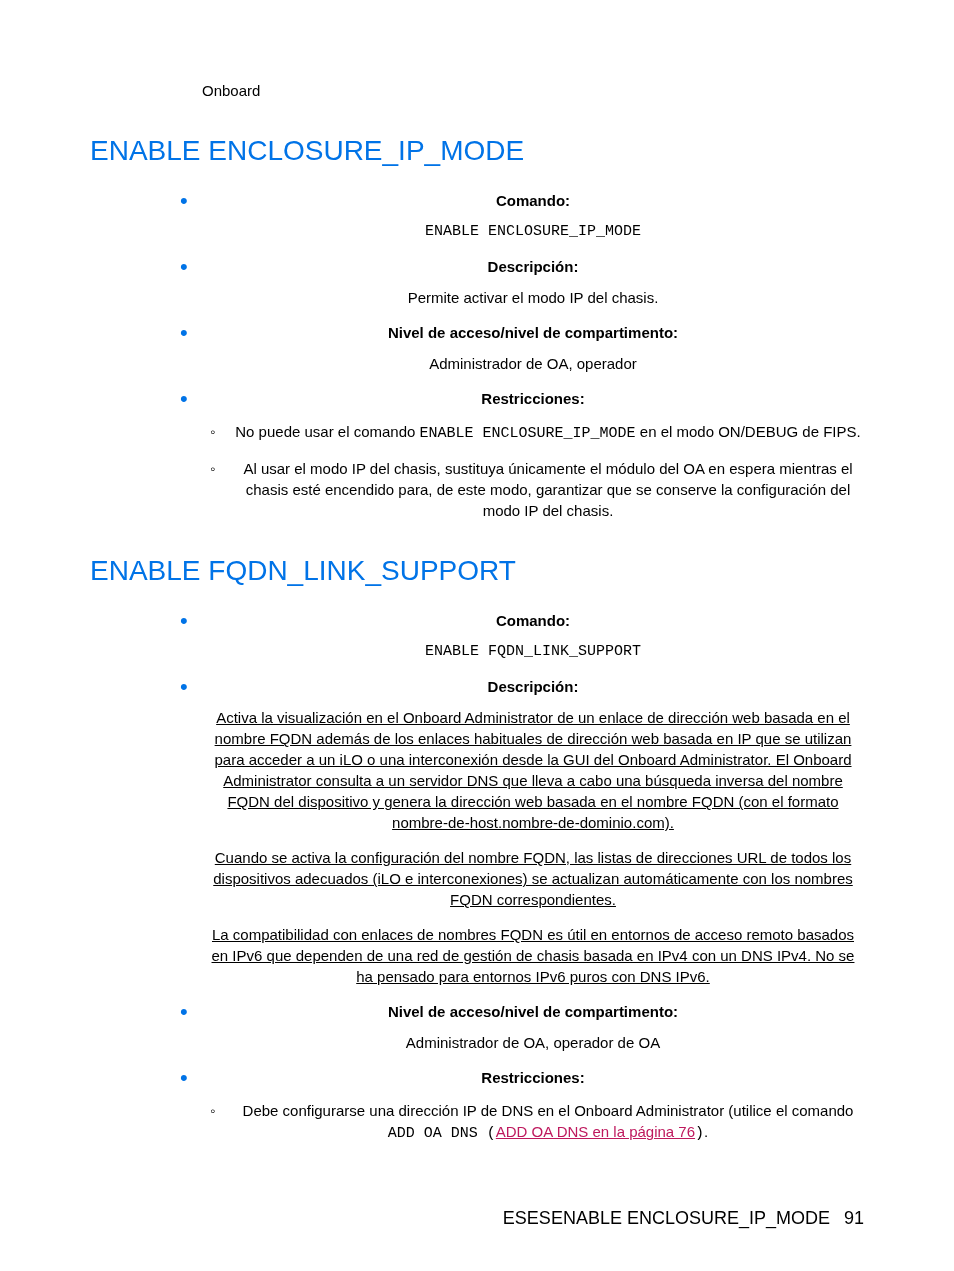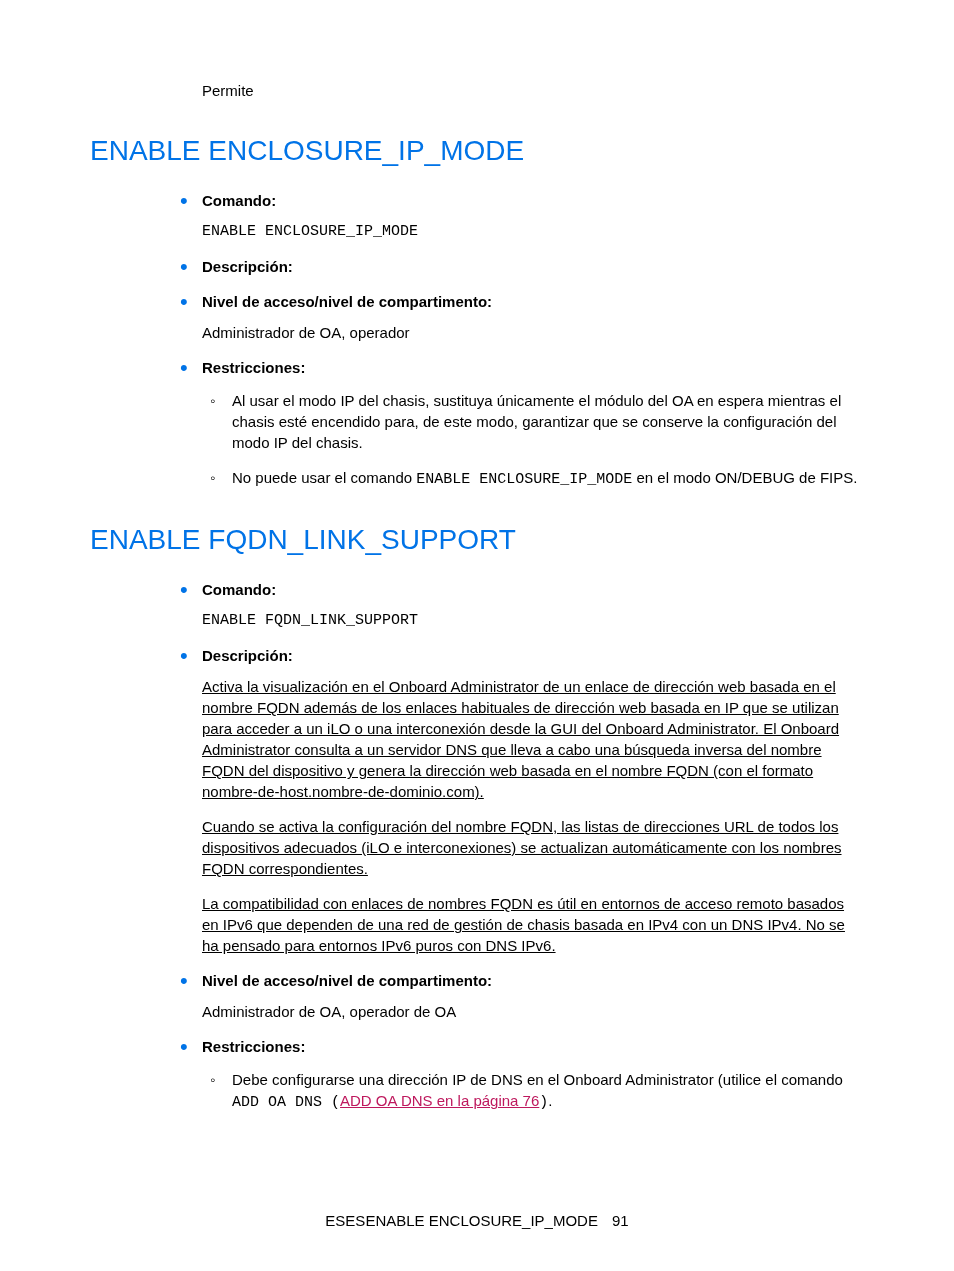--- a/index.html
+++ b/index.html
@@ -26,20 +26,21 @@
     }
     ul.bulleted {
       list-style: none;
       padding: 0;
       margin: 0 0 0 82px;
     }
     ul.bulleted > li {
       position: relative;
       padding-left: 30px;
       margin-bottom: 14px;
+      text-align: center;
     }
     ul.bulleted > li::before {
       content: "•";
       color: #0073e7;
       font-size: 22px;
       position: absolute;
       left: 8px;
       top: -4px;
     }
     ul.sub {
@@ -78,58 +79,59 @@
     .link {
       color: #be185d;
       text-decoration: underline;
     }
     .footer {
       position: absolute;
       bottom: 40px;
       left: 90px;
       right: 90px;
       display: flex;
-      justify-content: center;
-      font-size: 15px;
+      justify-content: flex-end;
+      font-size: 18px;
     }
     .footer-right {
       display: flex;
       gap: 14px;
     }
     .section {
       margin-bottom: 30px;
     }
   </style>
 </head>
 <body>
 
-<div class="orphan">Permite</div>
+<div class="orphan">Onboard</div>
 
 <div class="section">
   <h1 class="h1">ENABLE ENCLOSURE_IP_MODE</h1>
   <ul class="bulleted">
     <li>
       <span class="label">Comando:</span>
       <div class="body code">ENABLE ENCLOSURE_IP_MODE</div>
     </li>
     <li>
       <span class="label">Descripción:</span>
+      <div class="body">Permite activar el modo IP del chasis.</div>
     </li>
     <li>
       <span class="label">Nivel de acceso/nivel de compartimento:</span>
       <div class="body">Administrador de OA, operador</div>
     </li>
     <li>
       <span class="label">Restricciones:</span>
       <ul class="sub">
         <li>
-          <span>Al usar el modo IP del chasis, sustituya únicamente el módulo del OA en espera mientras el chasis esté encendido para, de este modo, garantizar que se conserve la configuración del modo IP del chasis.</span>
+          <span>No puede usar el comando </span><span class="code">ENABLE ENCLOSURE_IP_MODE</span><span> en el modo ON/DEBUG de FIPS.</span>
         </li>
         <li>
-          <span>No puede usar el comando </span><span class="code">ENABLE ENCLOSURE_IP_MODE</span><span> en el modo ON/DEBUG de FIPS.</span>
+          <span>Al usar el modo IP del chasis, sustituya únicamente el módulo del OA en espera mientras el chasis esté encendido para, de este modo, garantizar que se conserve la configuración del modo IP del chasis.</span>
         </li>
       </ul>
     </li>
   </ul>
 </div>
 
 <div class="section">
   <h1 class="h1">ENABLE FQDN_LINK_SUPPORT</h1>
   <ul class="bulleted">
     <li>

